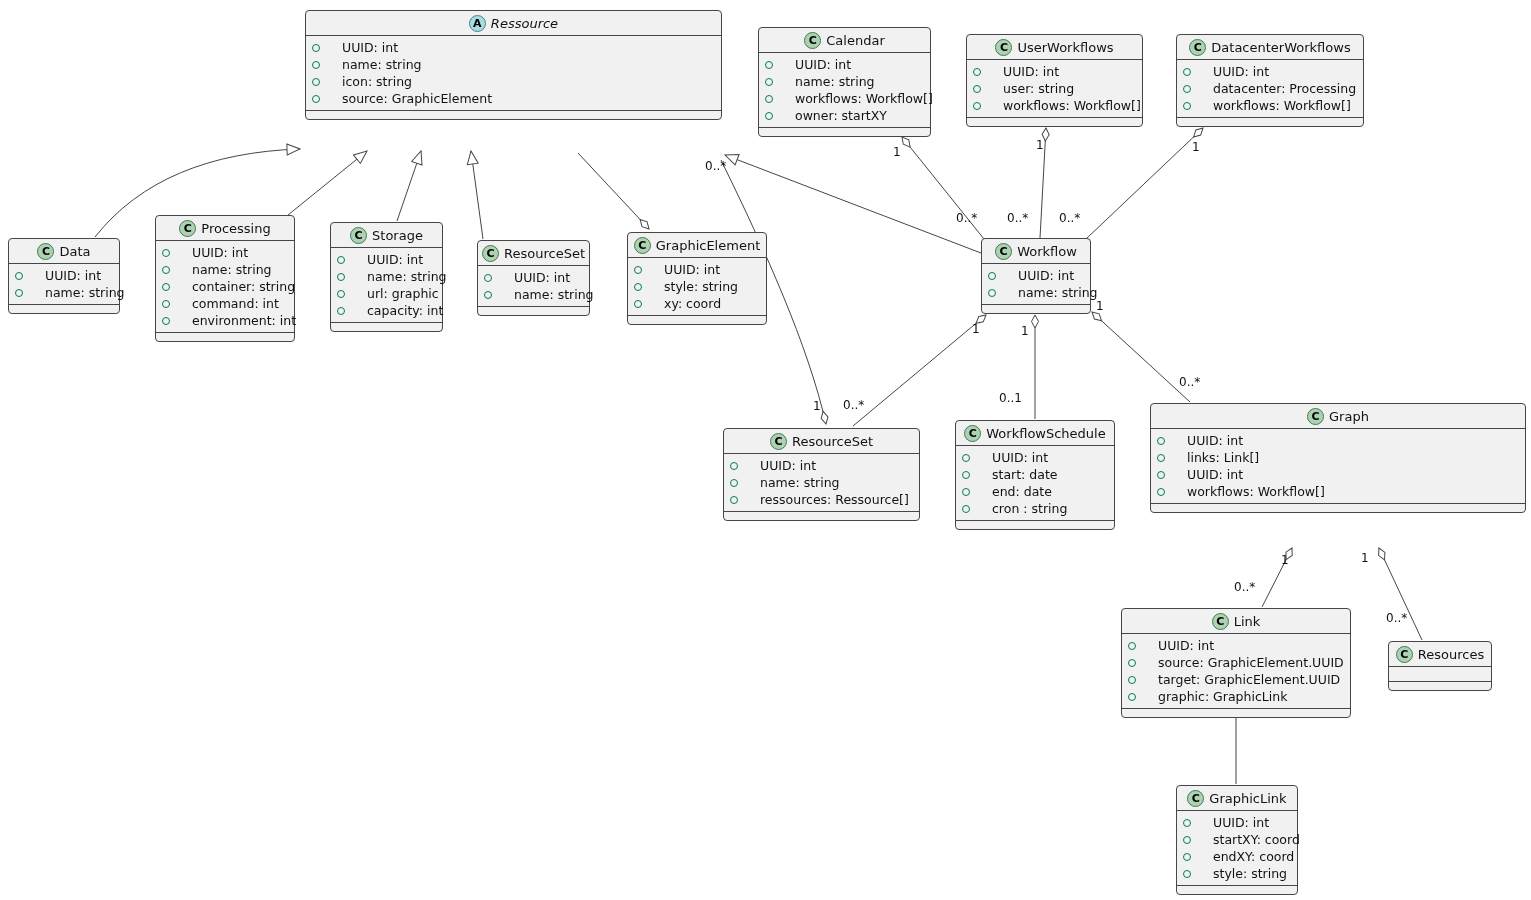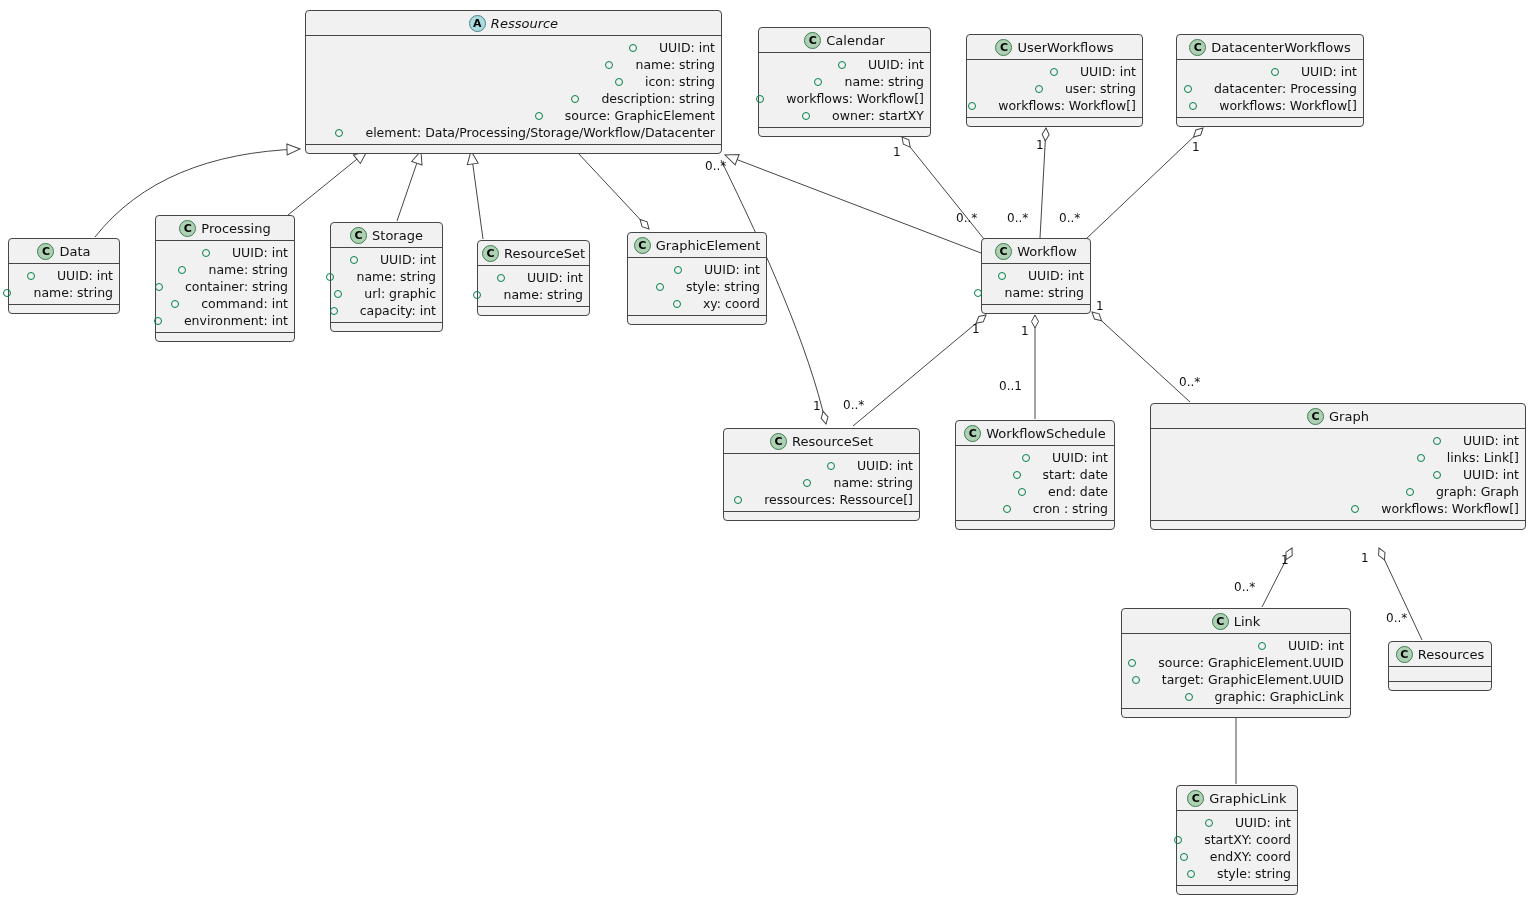--- a/index.html
+++ b/index.html
@@ -17,21 +17,21 @@
   .title{display:flex;align-items:center;justify-content:center;gap:5px;
     height:18px;padding:3px 6px;border-bottom:1px solid var(--c-box-border,#454645);}
   .badge{width:17px;height:17px;border-radius:50%;flex:0 0 17px;
     display:flex;align-items:center;justify-content:center;
     font-size:11px;font-weight:bold;color:#000;
     background:var(--c-class-badge,#ADD1B2);border:1px solid #3E7C52;box-sizing:border-box;}
   .abstract .badge{background:var(--c-abstract-badge,#A9DCDF);border-color:#4E7F8B;}
   .cname{font-size:13px;white-space:nowrap;}
   .abstract .cname{font-style:italic;}
   .attrs{list-style:none;margin:0;padding:3px 6px;min-height:8px;font-size:12.5px;}
-  .attr{display:flex;align-items:center;gap:22px;height:17px;white-space:nowrap;justify-content:flex-end;}
+  .attr{display:flex;align-items:center;gap:22px;height:17px;white-space:nowrap;}
   .dot{width:6px;height:6px;border-radius:50%;box-sizing:content-box;
     border:1.5px solid var(--c-field-dot,#038048);flex:0 0 6px;}
   .methods{border-top:1px solid var(--c-box-border,#454645);height:8px;}
   .mult{position:absolute;z-index:3;font-size:12px;color:#111;white-space:nowrap;}
 </style>
 </head>
 <body>
 
 <div id="canvas">
 
@@ -75,30 +75,22 @@
         <li class="attr">
           <span class="dot"></span>
           <span>name: string</span>
         </li>
         <li class="attr">
           <span class="dot"></span>
           <span>icon: string</span>
         </li>
         <li class="attr">
           <span class="dot"></span>
-          <span>description: string</span>
-        </li>
-        <li class="attr">
-          <span class="dot"></span>
           <span>source: GraphicElement</span>
         </li>
-        <li class="attr">
-          <span class="dot"></span>
-          <span>element: Data/Processing/Storage/Workflow/Datacenter</span>
-        </li>
       </ul>
     <div class="methods"></div>
   </div>
 
   <div class="uml-class" style="left:8px;top:238px;width:112px">
     <div class="title">
       <span class="badge">C</span>
       <span class="cname">Data</span>
     </div>
     <ul class="attrs">
@@ -356,24 +348,20 @@
           <span class="dot"></span>
           <span>UUID: int</span>
         </li>
         <li class="attr">
           <span class="dot"></span>
           <span>links: Link[]</span>
         </li>
         <li class="attr">
           <span class="dot"></span>
           <span>UUID: int</span>
-        </li>
-        <li class="attr">
-          <span class="dot"></span>
-          <span>graph: Graph</span>
         </li>
         <li class="attr">
           <span class="dot"></span>
           <span>workflows: Workflow[]</span>
         </li>
       </ul>
     <div class="methods"></div>
   </div>
 
   <div class="uml-class" style="left:1121px;top:608px;width:230px">
@@ -441,21 +429,21 @@
   <span class="mult" style="left:813px;top:399px">1</span>
   <span class="mult" style="left:893px;top:145px">1</span>
   <span class="mult" style="left:956px;top:211px">0..*</span>
   <span class="mult" style="left:1036px;top:138px">1</span>
   <span class="mult" style="left:1007px;top:211px">0..*</span>
   <span class="mult" style="left:1192px;top:140px">1</span>
   <span class="mult" style="left:1059px;top:211px">0..*</span>
   <span class="mult" style="left:972px;top:322px">1</span>
   <span class="mult" style="left:843px;top:398px">0..*</span>
   <span class="mult" style="left:1021px;top:324px">1</span>
-  <span class="mult" style="left:999px;top:379px">0..1</span>
+  <span class="mult" style="left:999px;top:391px">0..1</span>
   <span class="mult" style="left:1096px;top:299px">1</span>
   <span class="mult" style="left:1179px;top:375px">0..*</span>
   <span class="mult" style="left:1281px;top:553px">1</span>
   <span class="mult" style="left:1234px;top:580px">0..*</span>
   <span class="mult" style="left:1361px;top:551px">1</span>
   <span class="mult" style="left:1386px;top:611px">0..*</span>
 
 </div>
 
 </body></html>

